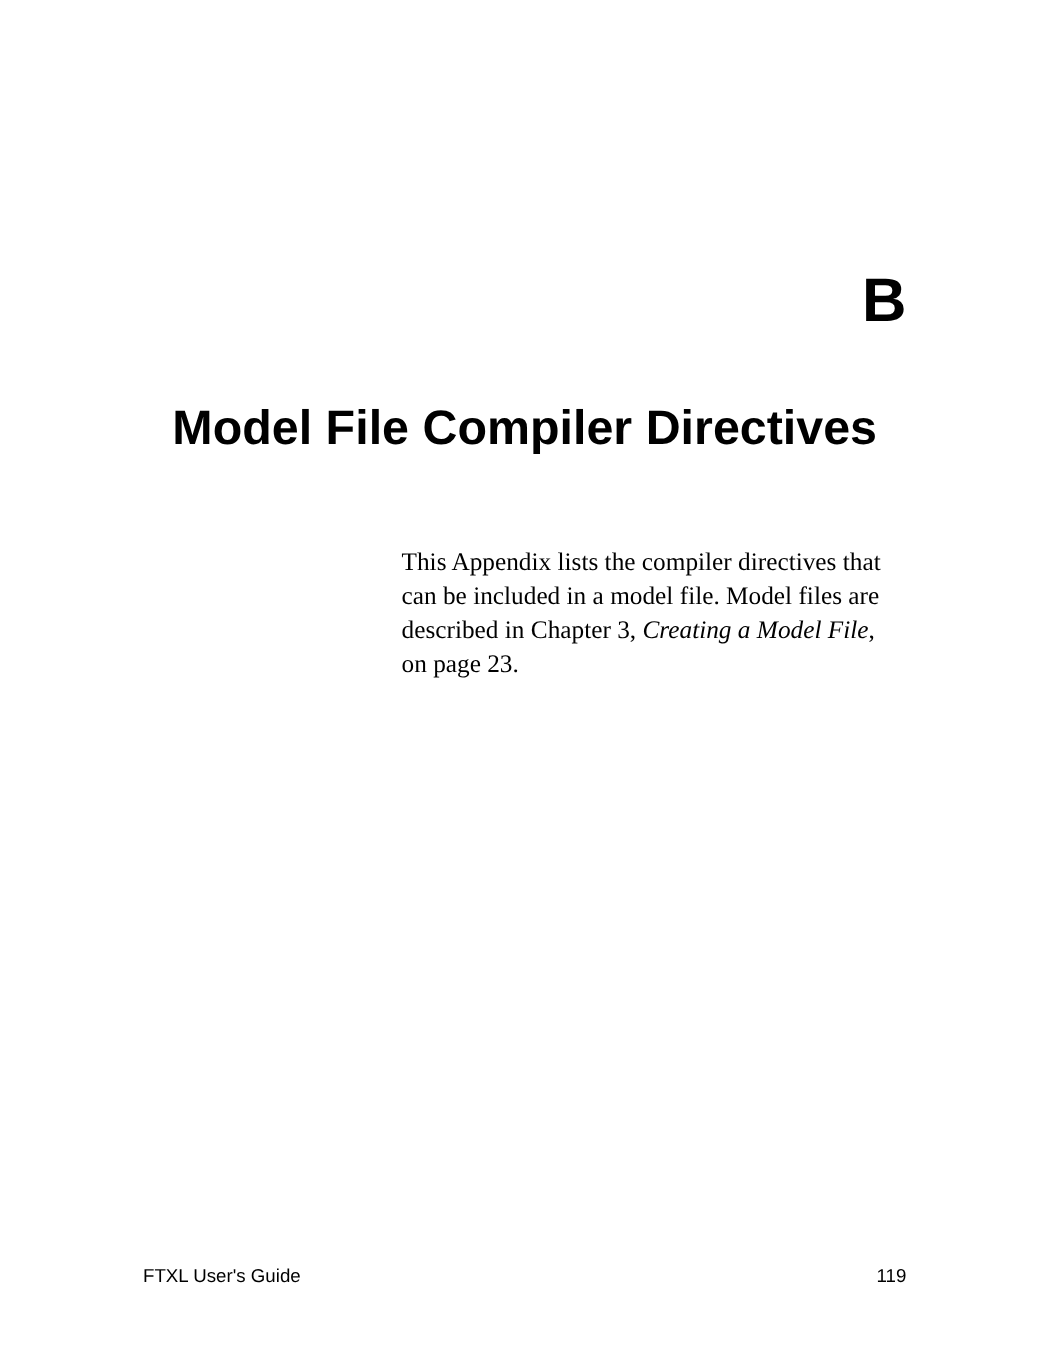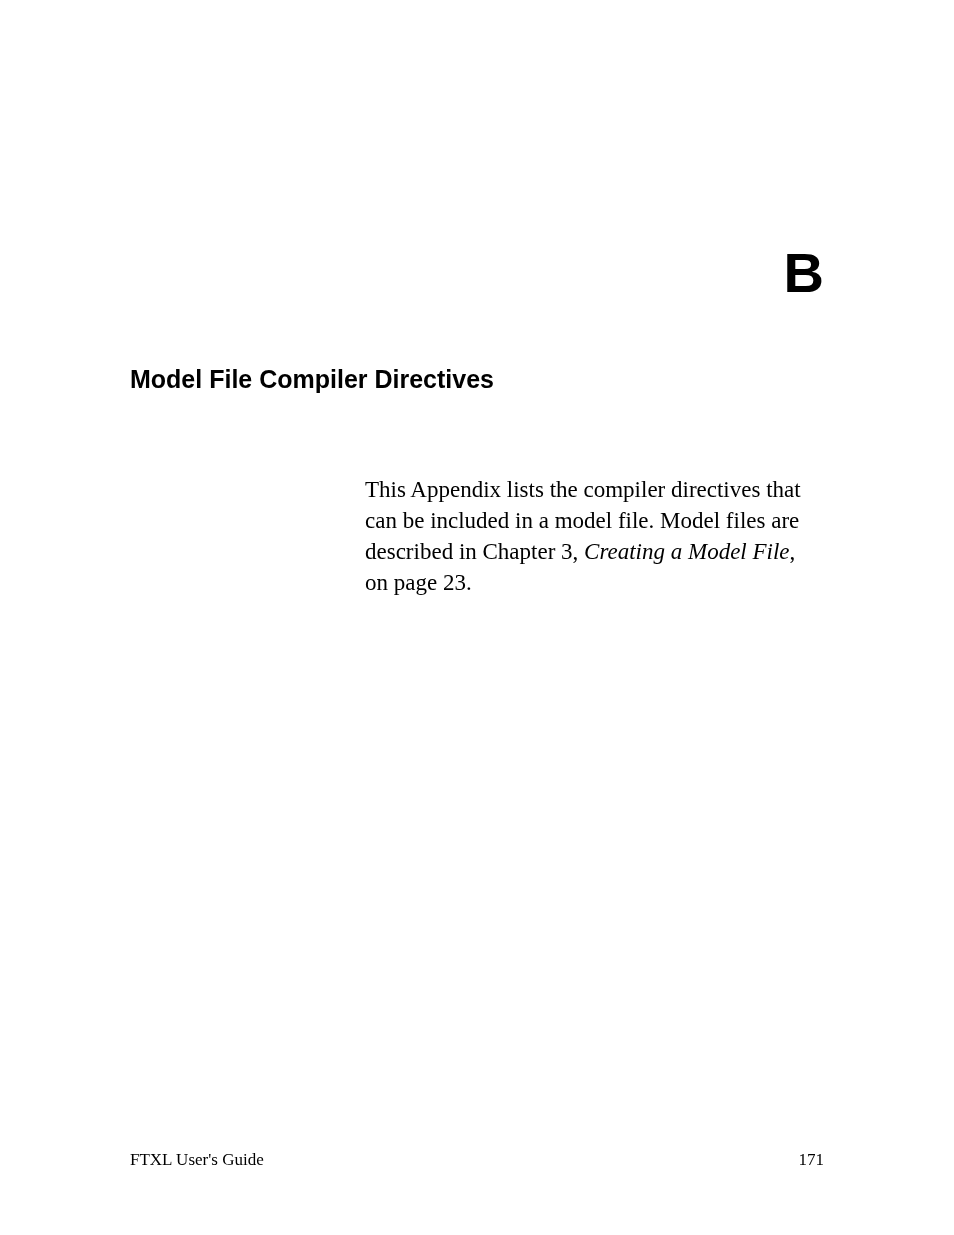--- a/index.html
+++ b/index.html
@@ -23,52 +23,52 @@
     .appendix-letter {
       font-family: Arial, Helvetica, sans-serif;
       font-size: 56px;
       font-weight: bold;
       text-align: right;
       margin-top: 110px;
       margin-bottom: 60px;
     }
     .appendix-title {
       font-family: Arial, Helvetica, sans-serif;
-      font-size: 25px;
+      font-size: 44px;
       font-weight: bold;
-      text-align: left;
+      text-align: center;
       margin-bottom: 80px;
     }
     .intro-paragraph {
       font-family: 'Century Schoolbook', Georgia, serif;
       font-size: 23px;
       line-height: 1.35;
       margin-left: 235px;
       margin-right: 20px;
     }
     .italic {
       font-style: italic;
     }
     .footer {
       position: absolute;
       bottom: 65px;
       left: 130px;
       right: 130px;
       display: flex;
       justify-content: space-between;
-      font-family: Liberation Serif, serif;
+      font-family: Liberation Sans, sans-serif;
       font-size: 17px;
     }
   </style>
 </head>
 <body>
 
 <div class="page">
   <div class="appendix-letter">B</div>
   <div class="appendix-title">Model File Compiler Directives</div>
   <div class="intro-paragraph">
     <span>This Appendix lists the compiler directives that can be included in a model file.  Model files are described in Chapter 3, </span><span class="italic">Creating a Model File</span><span>, on page 23.</span>
   </div>
   <div class="footer">
     <span>FTXL User's Guide</span>
-    <span>171</span>
+    <span>119</span>
   </div>
 </div>
 
 </body></html>

